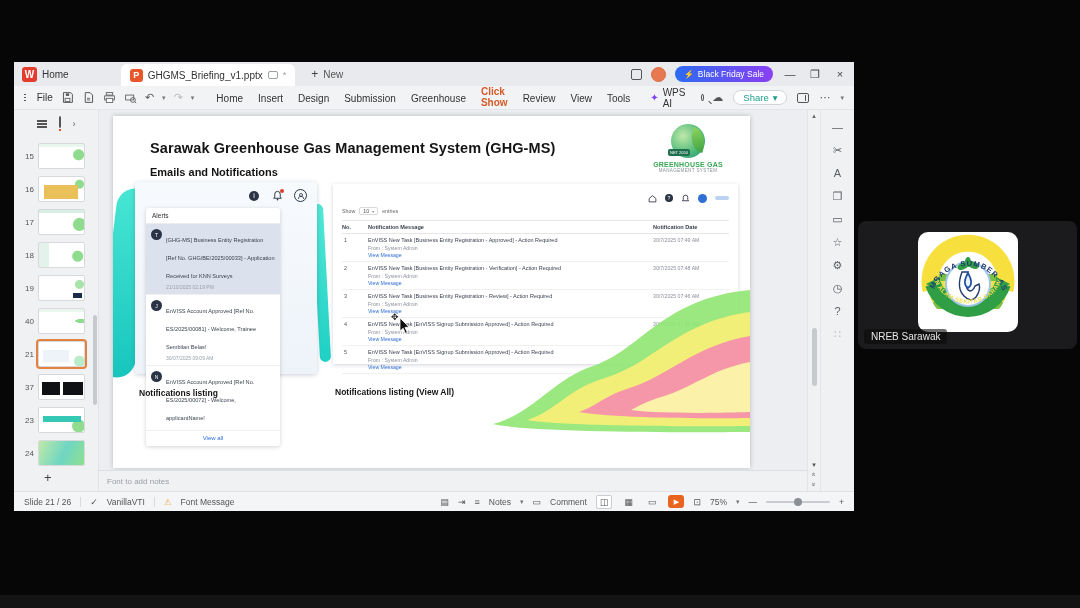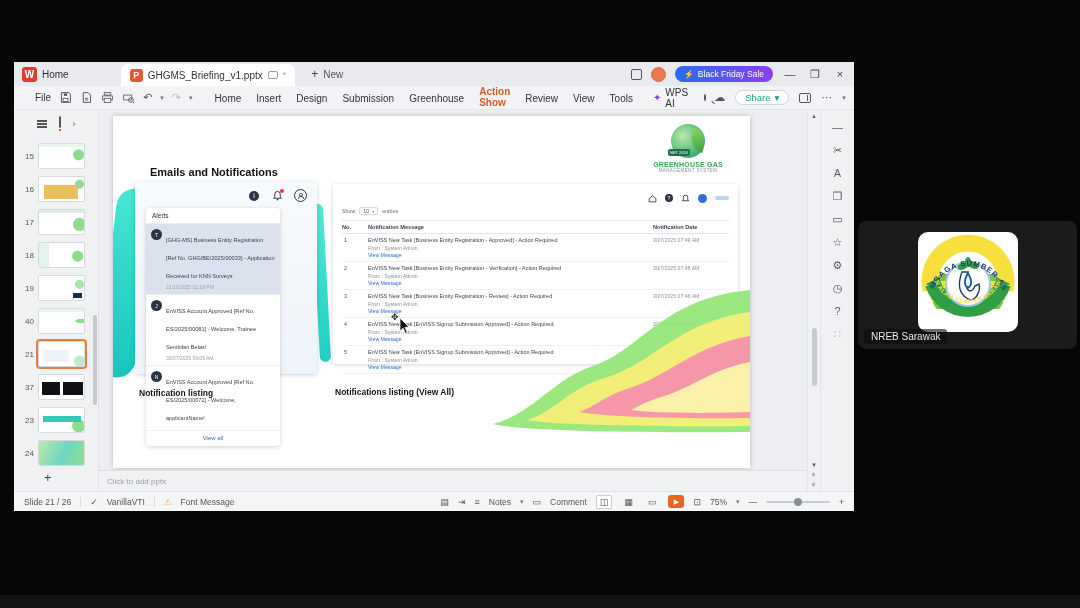--- a/index.html
+++ b/index.html
@@ -239,21 +239,21 @@
           <span class="menu-item">Home</span>
 
           <span class="menu-item">Insert</span>
 
           <span class="menu-item">Design</span>
 
           <span class="menu-item">Submission</span>
 
           <span class="menu-item">Greenhouse</span>
 
-          <span class="menu-item active">Action Show</span>
+          <span class="menu-item active">Click Show</span>
 
           <span class="menu-item">Review</span>
 
           <span class="menu-item">View</span>
 
           <span class="menu-item">Tools</span>
         </div>
 
       <div class="wpsai">
         <span class="sparkle">✦</span>
@@ -335,20 +335,21 @@
           </div>
         <span class="thumbs-scroll"></span>
         <span class="add-slide">+</span>
       </div>
 
       <div class="canvas">
         <div class="slide">
           <div class="teal-wave"></div>
           <div class="teal-sliver"></div>
 
+          <div class="s-title">Sarawak Greenhouse Gas Management System (GHG-MS)</div>
           <div class="s-subtitle">Emails and Notifications</div>
 
           <div class="ghg-logo">
             <div class="ghg-circle">
               <span class="ghg-leaf"></span>
               <span class="ghg-badge">NET 2050</span>
             </div>
             <div class="ghg-l1">GREENHOUSE GAS</div>
             <div class="ghg-l2">MANAGEMENT SYSTEM</div>
           </div>
@@ -478,40 +479,40 @@
                       <div>EnVISS New Task [EnVISS Signup Submission Approved] - Action Required</div>
                       <div class="cell-from">From : System Admin</div>
                       <div class="cell-link">View Message</div>
                     </span>
                     <span class="cell-date">16/6/2025 12:41 PM</span>
                   </div>
                 </div>
             </div>
           </div>
 
-          <div class="caption-left">Notification listing</div>
+          <div class="caption-left">Notifications listing</div>
           <div class="caption-right">Notifications listing (View All)</div>
 
           <svg class="wave-svg" viewBox="0 0 345 160" preserveAspectRatio="none">
             <path d="M345 6 C258 14 236 66 188 82 C148 95 128 130 88 140 C130 150 345 148 345 148 Z" fill="#8fe571" opacity="0.9"></path>
             <path d="M345 28 C272 38 248 80 200 94 C162 105 150 128 122 136 C170 144 345 142 345 142 Z" fill="#f6ef77" opacity="0.95"></path>
             <path d="M345 52 C288 62 264 92 222 105 C197 113 192 122 174 128 C220 136 345 134 345 134 Z" fill="#f590ac" opacity="0.95"></path>
             <path d="M345 78 C304 86 288 104 256 113 C240 118 236 121 226 126 C262 131 345 128 345 128 Z" fill="#fbf6a8" opacity="0.95"></path>
           </svg>
 
           <div class="cursor">
             <span class="move">✥</span>
             <svg width="12" height="16" viewBox="0 0 12 16">
                 <path d="M1 0 L10 9 L6 9.4 L8.4 14.4 L6.4 15.3 L4.2 10.3 L1 13 Z" fill="#111" stroke="#fff" stroke-width="0.8"></path>
               </svg>
           </div>
         </div>
 
         <div class="notes-strip">
-          <span>Click to add pptx</span>
+          <span>Font to add notes</span>
         </div>
       </div>
 
       <div class="vscroll">
         <span class="vs-up">▴</span>
         <span class="vs-thumb"></span>
         <div class="vs-bottom">
           <span>▾</span>
           <span class="rot90">«</span>
           <span class="rot90">»</span>

